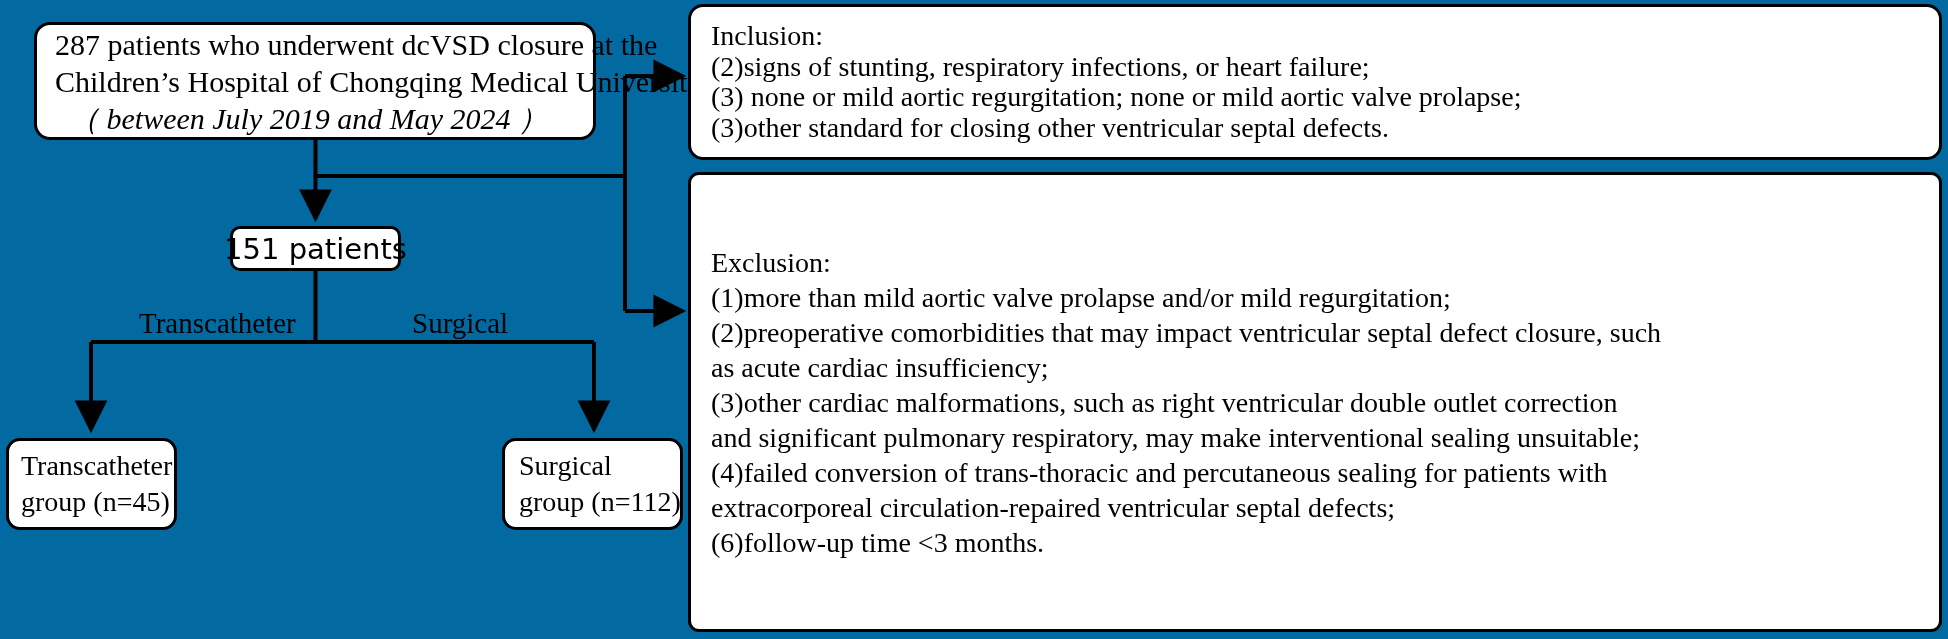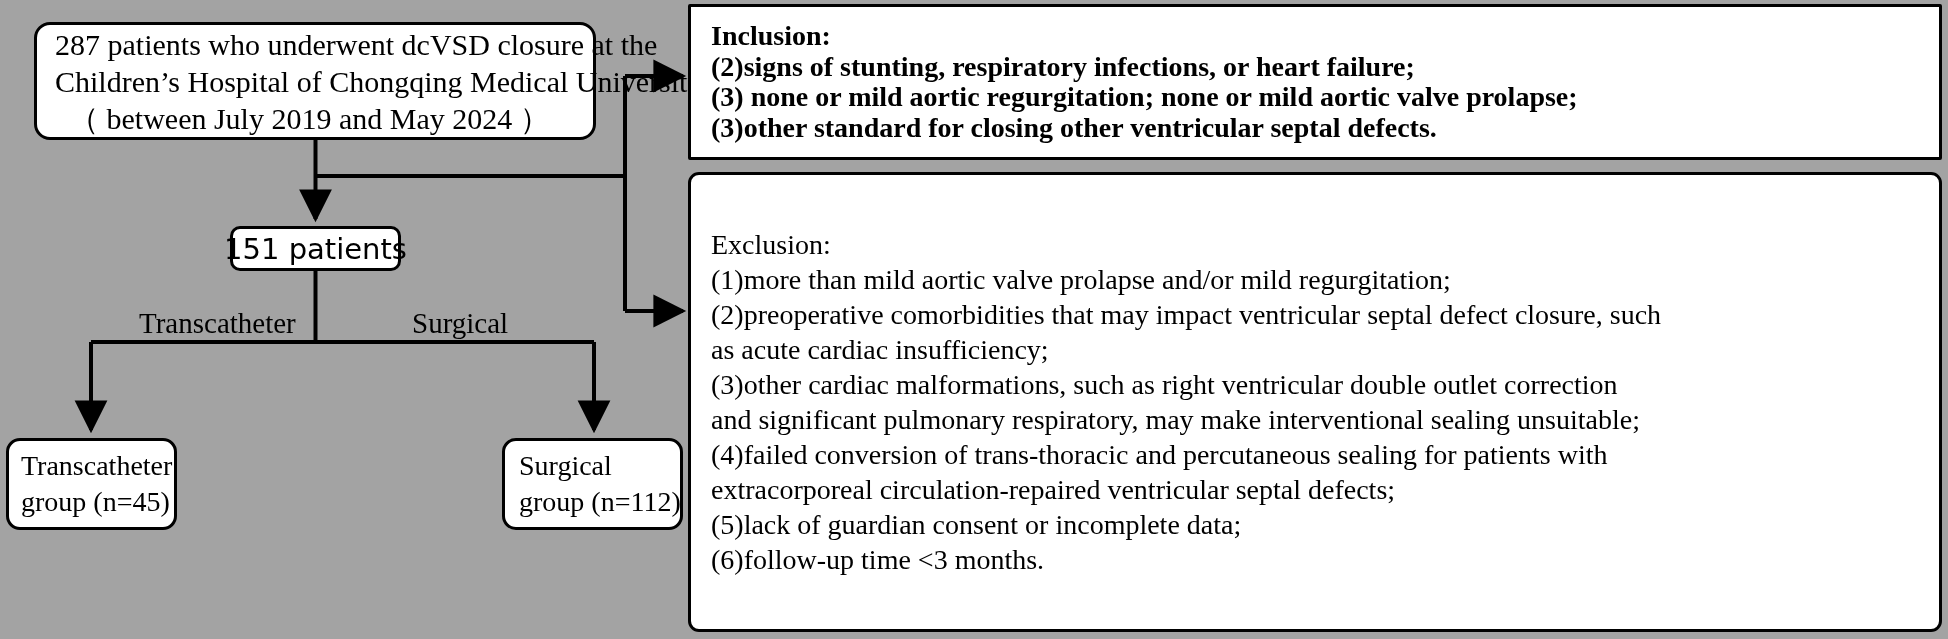--- a/index.html
+++ b/index.html
@@ -8,21 +8,21 @@
     background: #ffffff;
   }
   body {
     font-family: "Liberation Serif", "DejaVu Serif", serif;
     color: #000000;
   }
   #canvas {
     position: relative;
     width: 1948px;
     height: 639px;
-    background: #a3a3a3;
+    background: #0369a1;
     overflow: hidden;
   }
   #wires {
     position: absolute;
     left: 0;
     top: 0;
     width: 1948px;
     height: 639px;
     pointer-events: none;
   }
@@ -46,33 +46,33 @@
     top: 22px;
     width: 562px;
     height: 118px;
     border-radius: 16px;
     padding: 6px 14px 6px 18px;
     font-size: 30px;
     line-height: 37px;
   }
   #node-source .line.center-ish {
     padding-left: 14px;
+    font-style: italic;
   }
 
   
   #node-inclusion {
     left: 688px;
     top: 4px;
     width: 1254px;
     height: 156px;
-    border-radius: 2px;
+    border-radius: 15px;
     padding: 4px 12px 4px 20px;
     font-size: 28px;
     line-height: 30.5px;
-    font-weight: bold;
   }
 
   
   #node-exclusion {
     left: 688px;
     top: 172px;
     width: 1254px;
     height: 460px;
     border-radius: 11px;
     padding: 6px 12px 6px 20px;
@@ -179,21 +179,20 @@
 
   <div class="node" id="node-exclusion">
     <div class="line">Exclusion:</div>
     <div class="line">(1)more than mild aortic valve prolapse and/or mild regurgitation;</div>
     <div class="line">(2)preoperative comorbidities that may impact ventricular septal defect closure, such</div>
     <div class="line">as acute cardiac insufficiency;</div>
     <div class="line">(3)other cardiac malformations, such as right ventricular double outlet correction</div>
     <div class="line">and significant pulmonary respiratory, may make interventional sealing unsuitable;</div>
     <div class="line">(4)failed conversion of trans-thoracic and percutaneous sealing for patients with</div>
     <div class="line">extracorporeal circulation-repaired ventricular septal defects;</div>
-    <div class="line">(5)lack of guardian consent or incomplete data;</div>
     <div class="line">(6)follow-up time &lt;3 months.</div>
   </div>
 
   <div class="node" id="node-eligible">
     <div class="line">151 patients</div>
   </div>
 
   <div class="edge-label" id="label-transcatheter">Transcatheter</div>
   <div class="edge-label" id="label-surgical">Surgical</div>
 

